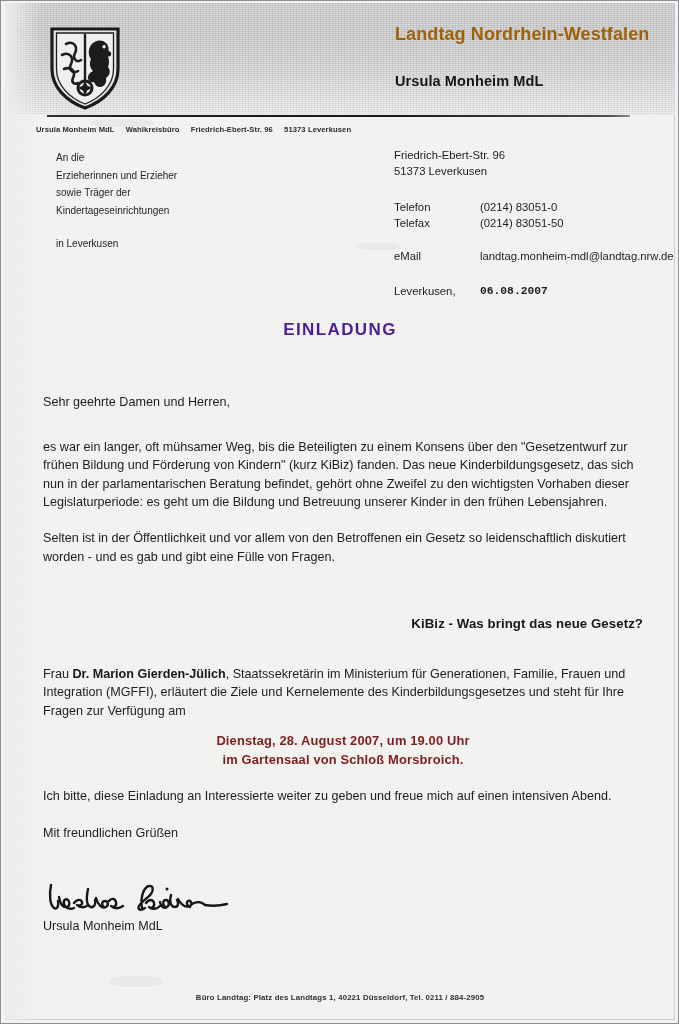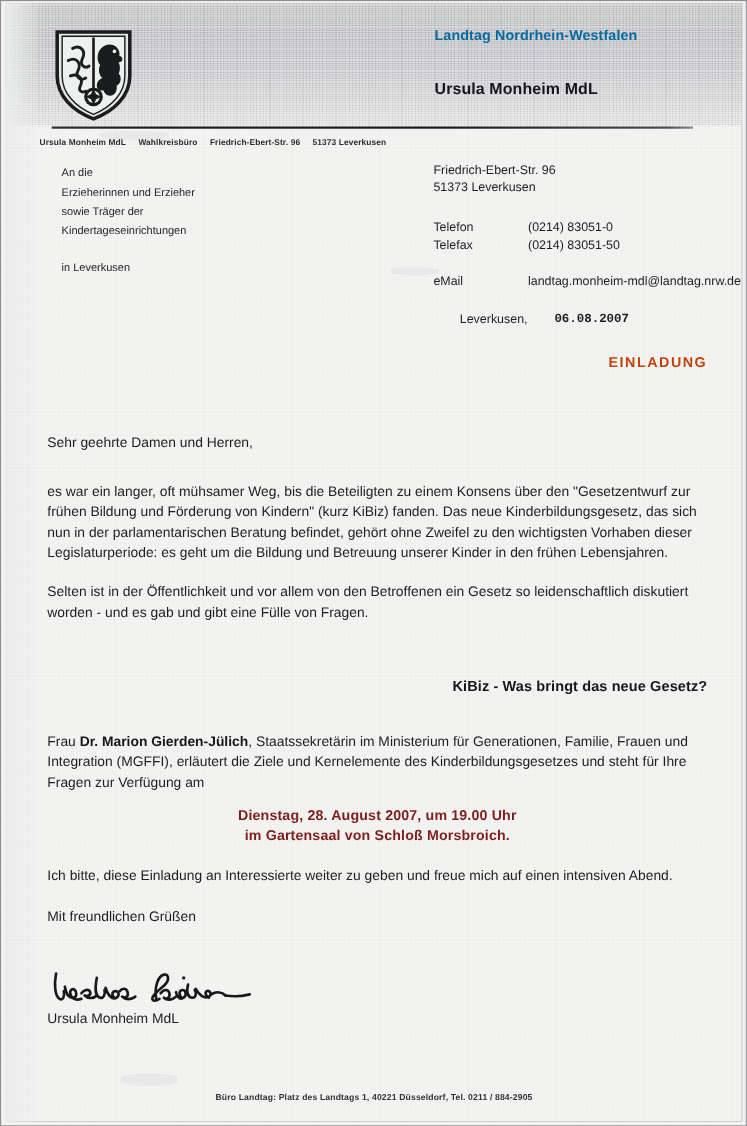--- a/index.html
+++ b/index.html
@@ -74,23 +74,23 @@
     height: 86px;
     z-index: 4;
   }
   .emblem svg { display: block; width: 100%; height: 100%; }
 
   
   .hdr-title {
     position: absolute;
     left: 390px;
     top: 21px;
-    font-size: 13px;
-    font-weight: bold;
-    color: #0369a1;
+    font-size: 18px;
+    font-weight: bold;
+    color: #a16207;
     letter-spacing: .1px;
     z-index: 4;
     white-space: nowrap;
   }
   .hdr-name {
     position: absolute;
     left: 390px;
     top: 70px;
     font-size: 14.5px;
     font-weight: bold;
@@ -145,41 +145,41 @@
     font-size: 11.3px;
     line-height: 16px;
     color: #1d1e21;
     z-index: 4;
   }
   .contact .addr { margin-bottom: 20px; }
   .contact .row { display: flex; }
   .contact .row .k { width: 86px; flex: 0 0 86px; }
   .contact .row .v { white-space: nowrap; text-align: right; }
   .contact .blk-mail { margin-top: 17px; }
-  .contact .blk-date { margin-top: 19px; margin-left: 24px; }
+  .contact .blk-date { margin-top: 19px; }
   .contact .blk-date .v { font-weight: bold; font-family: Liberation Mono, monospace; }
 
   
   .body-wrap {
     position: absolute;
     left: 38px;
     top: 318px;
     width: 600px;
     z-index: 4;
     color: #1c1d20;
     font-size: 12.6px;
     line-height: 18.4px;
   }
   .doc-title {
-    text-align: right;
-    font-weight: bold;
-    font-size: 13px;
+    text-align: center;
+    font-weight: bold;
+    font-size: 17px;
     letter-spacing: 1.4px;
     margin: 0 0 0 -6px;
-    color: #c2410c;
+    color: #4c1d95;
   }
   .p { margin: 0; }
   .sp-xl { height: 54px; }
   .sp-l  { height: 26px; }
   .sp-m  { height: 18px; }
   .sp-s  { height: 12px; }
 
   .headline {
     text-align: right;
     font-weight: bold;

